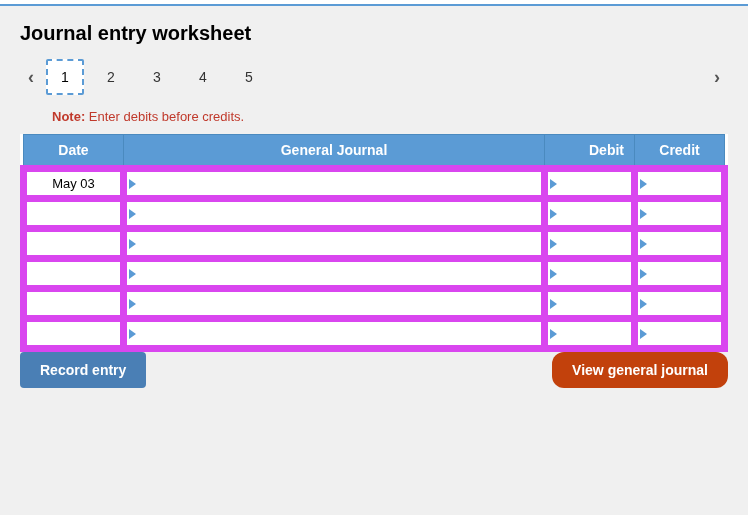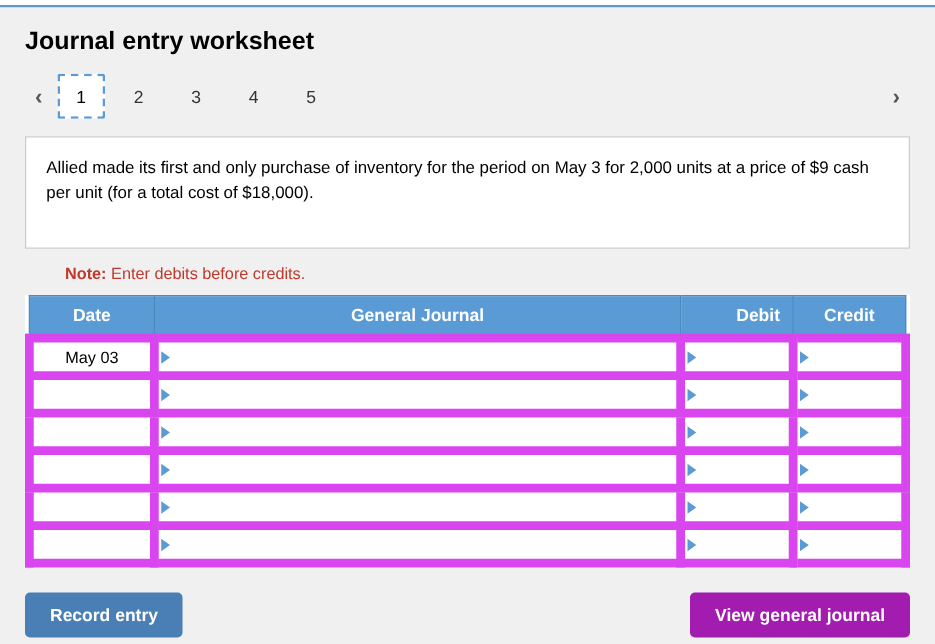--- a/index.html
+++ b/index.html
@@ -88,21 +88,20 @@
       padding-left: 32px;
     }
 
     .note-text span.note-label {
       font-weight: bold;
     }
 
     .journal-table {
       width: 100%;
       border-collapse: collapse;
-      margin-bottom: 20px;
       background: white;
     }
 
     .journal-table th {
       background: #5b9bd5;
       color: white;
       font-weight: bold;
       padding: 7px 10px;
       border: 1px solid #4a8abf;
       font-size: 14px;
@@ -181,22 +180,23 @@
       font-size: 14px;
       font-weight: bold;
       color: white;
     }
 
     .btn-primary {
       background: #4a7fb5;
     }
 
     .btn-view {
-      background: #a21caf;
+      background: #c2410c;
       margin-left: auto;
+      border-radius: 12px;
     }
   </style>
 </head>
 <body>
 
 <div class="top-bar"></div>
 <div class="container">
 
   <h1 class="page-title">Journal entry worksheet</h1>
 
@@ -205,23 +205,20 @@
 
     <div class="tab active">1</div>
     <div class="tab">2</div>
     <div class="tab">3</div>
     <div class="tab">4</div>
     <div class="tab">5</div>
 
     <button class="nav-arrow" style="margin-left: auto;">›</button>
   </div>
 
-  <div class="description-box">
-    <span>Allied made its first and only purchase of inventory for the period on May 3 for 2,000 units at a price of $9 cash per unit (for a total cost of $18,000).</span>
-  </div>
 
   <div class="note-text">
     <span class="note-label">Note:</span><span> Enter debits before credits.</span>
   </div>
 
   <table class="journal-table">
     <thead>
       <tr>
         <th class="date-col">Date</th>
         <th class="general-col">General Journal</th>

